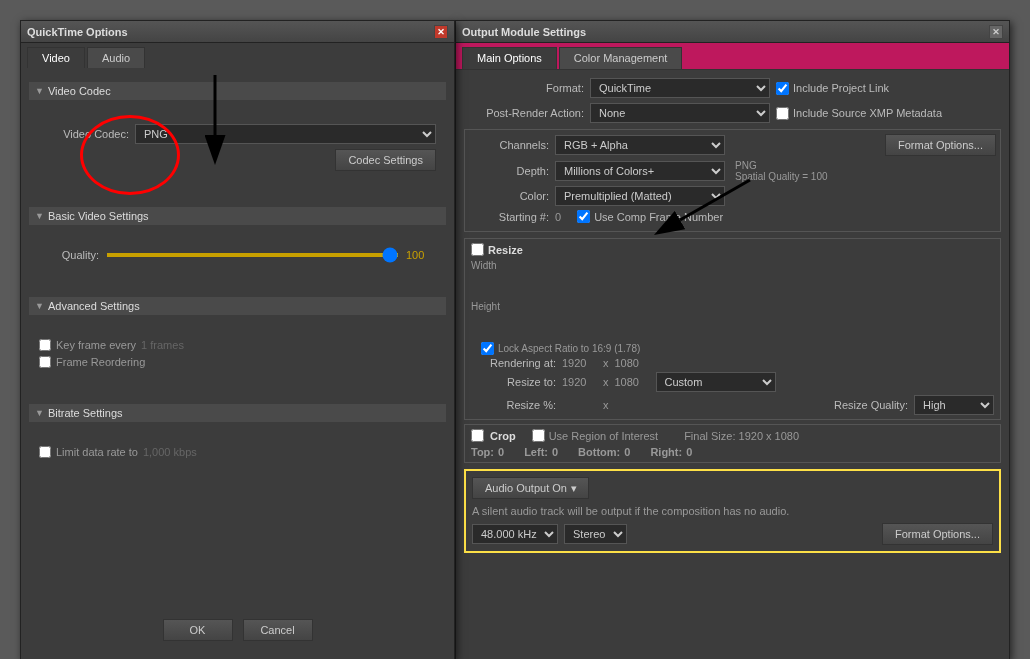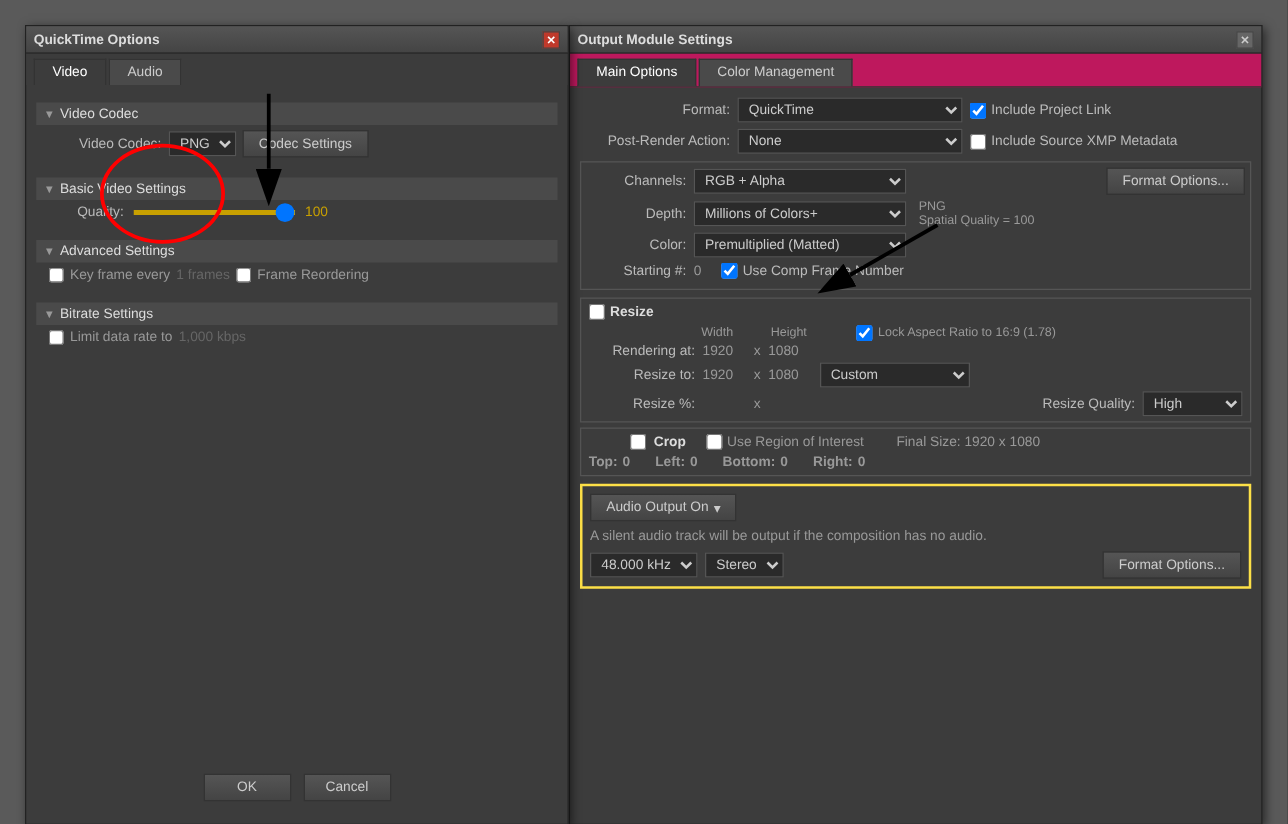--- a/index.html
+++ b/index.html
@@ -111,22 +111,23 @@
       font-size: 11px;
       cursor: pointer;
     }
 
     .section-header .arrow {
       font-size: 9px;
       color: #999;
     }
 
     .section-body {
-      padding: 4px 10px;
-      display: flex;
+      padding: 24px 10px;
+      display: flex;
+      flex-direction: column;
       gap: 5px;
     }
 
     
     .form-row {
       display: flex;
       align-items: center;
       gap: 6px;
     }
 
@@ -589,21 +590,21 @@
         </label>
       </div>
     </div>
 
     <div class="resize-section">
       <div class="resize-header">
         <input type="checkbox" style="">
         <span style="color:#ddd; font-weight:bold;">Resize</span>
       </div>
 
-      <div style="display:flex; align-items:center; gap:30px; color:#999; font-size:10px; margin-left:90px; margin-bottom:2px;">
+      <div style="display:flex; gap:30px; color:#999; font-size:10px; margin-bottom:2px;flex-direction:column;">
         <span>Width</span>
         <span>Height</span>
         <label style="display:flex;align-items:center;gap:4px;margin-left:10px;">
           <input type="checkbox" checked="" style="">
           <span>Lock Aspect Ratio to 16:9 (1.78)</span>
         </label>
       </div>
 
       <div style="display:flex; align-items:center; gap:6px; margin-bottom:3px;">
         <span style="min-width:85px; text-align:right; color:#bbb;">Rendering at:</span>
@@ -628,21 +629,21 @@
         <span style="color:#999;">x</span>
         <span style="flex:1;"></span>
         <span style="color:#bbb;">Resize Quality:</span>
         <select class="vo-dropdown" style="min-width:80px;">
           <option>High</option>
         </select>
       </div>
     </div>
 
     <div class="crop-section">
-      <div style="display:flex; align-items:center; gap:6px; margin-bottom:4px;margin-left:33px;">
+      <div style="display:flex; align-items:center; gap:6px; margin-bottom:4px;">
         <input type="checkbox" style="">
         <span style="color:#ddd; font-weight:bold;">Crop</span>
         <label style="display:flex;align-items:center;gap:4px;color:#999;margin-left:10px;">
           <input type="checkbox" style="">
           <span>Use Region of Interest</span>
         </label>
         <span style="margin-left:20px;color:#999;">Final Size: 1920 x 1080</span>
       </div>
       <div class="crop-inner">
         <div class="crop-coord">

